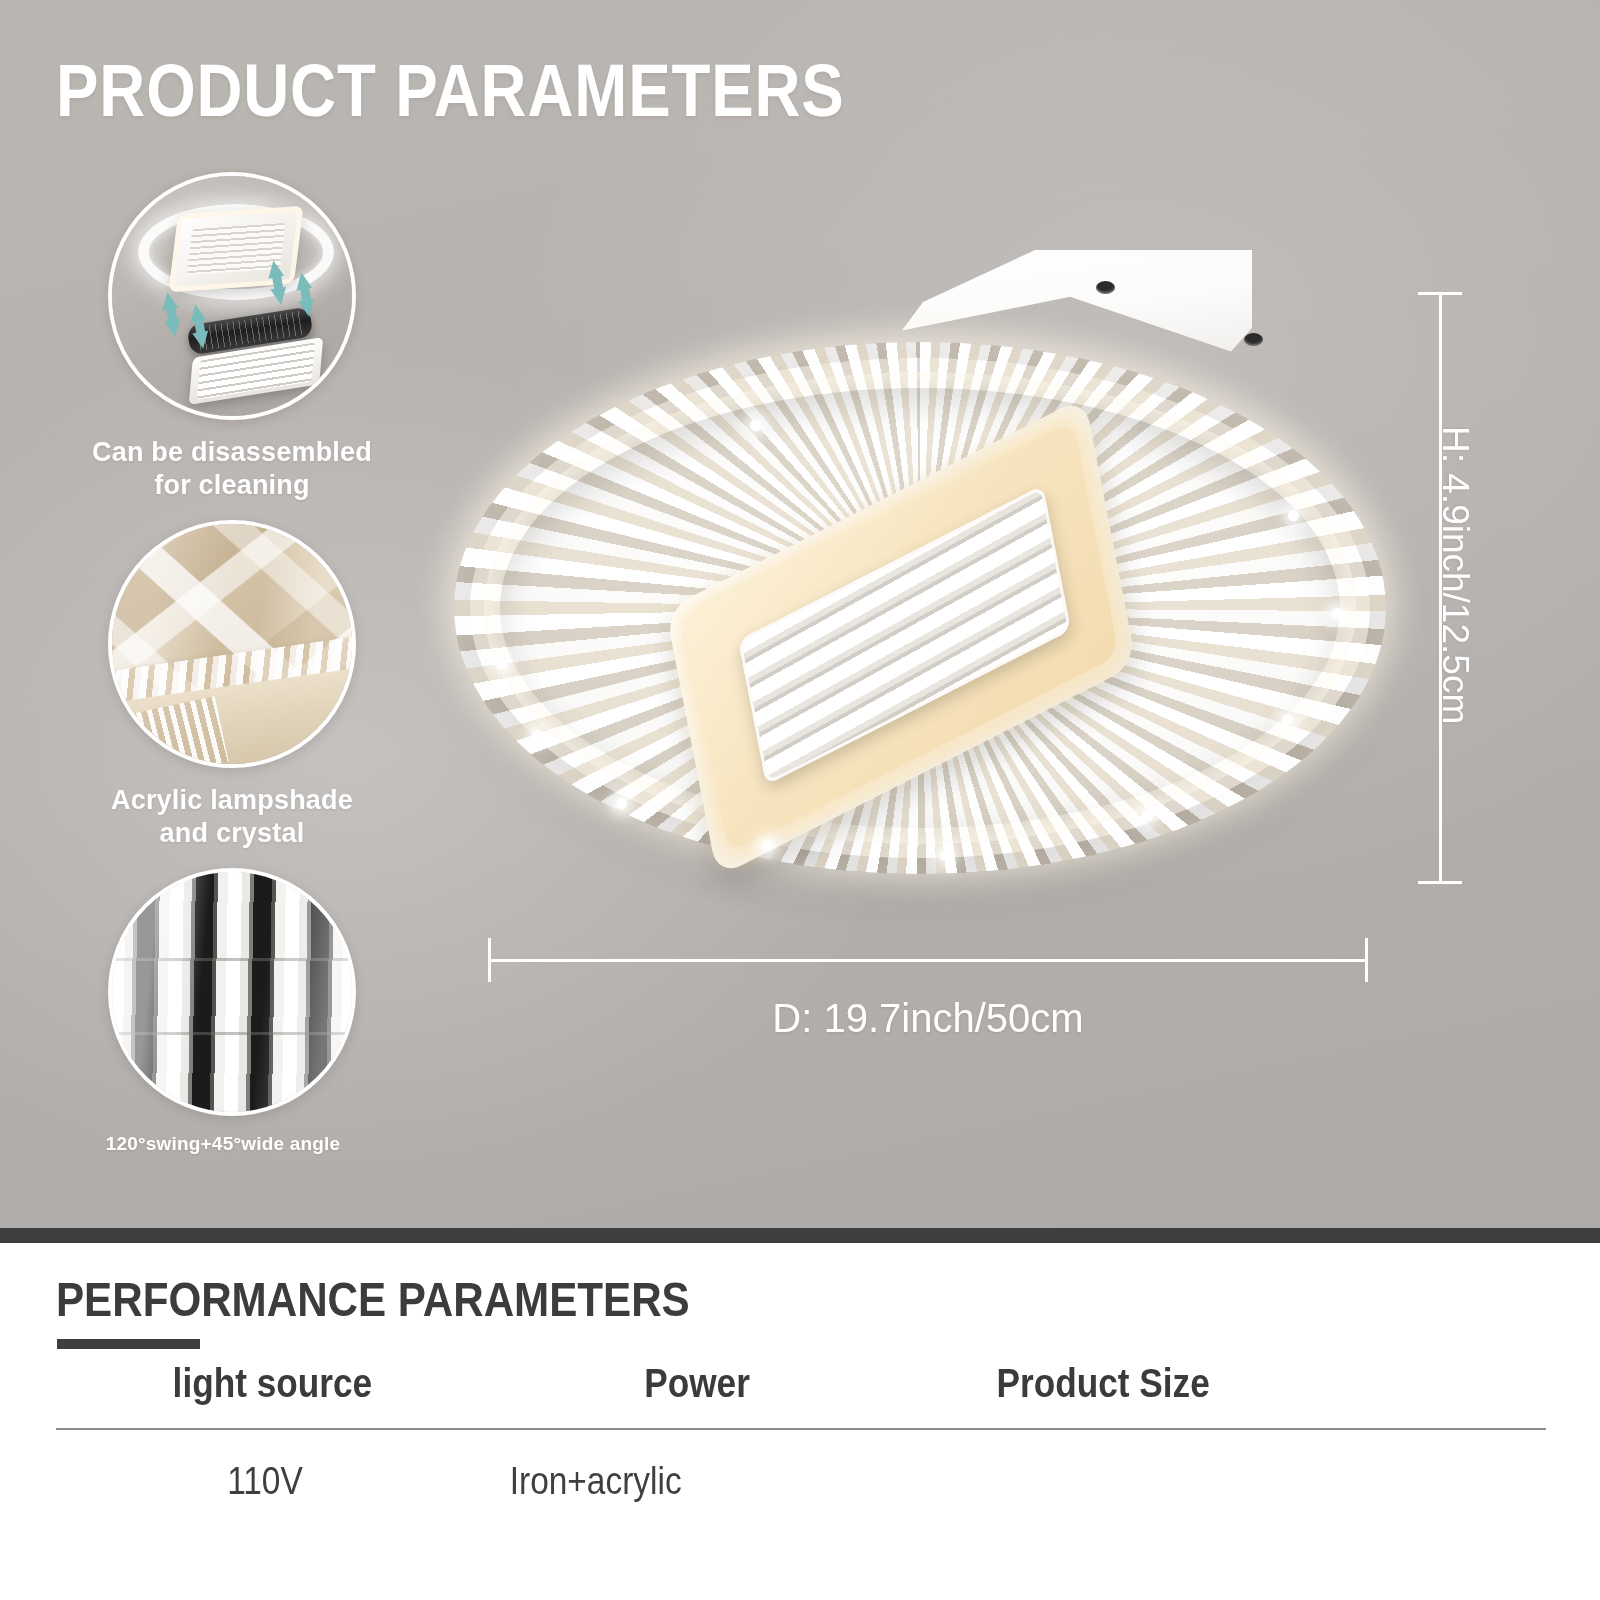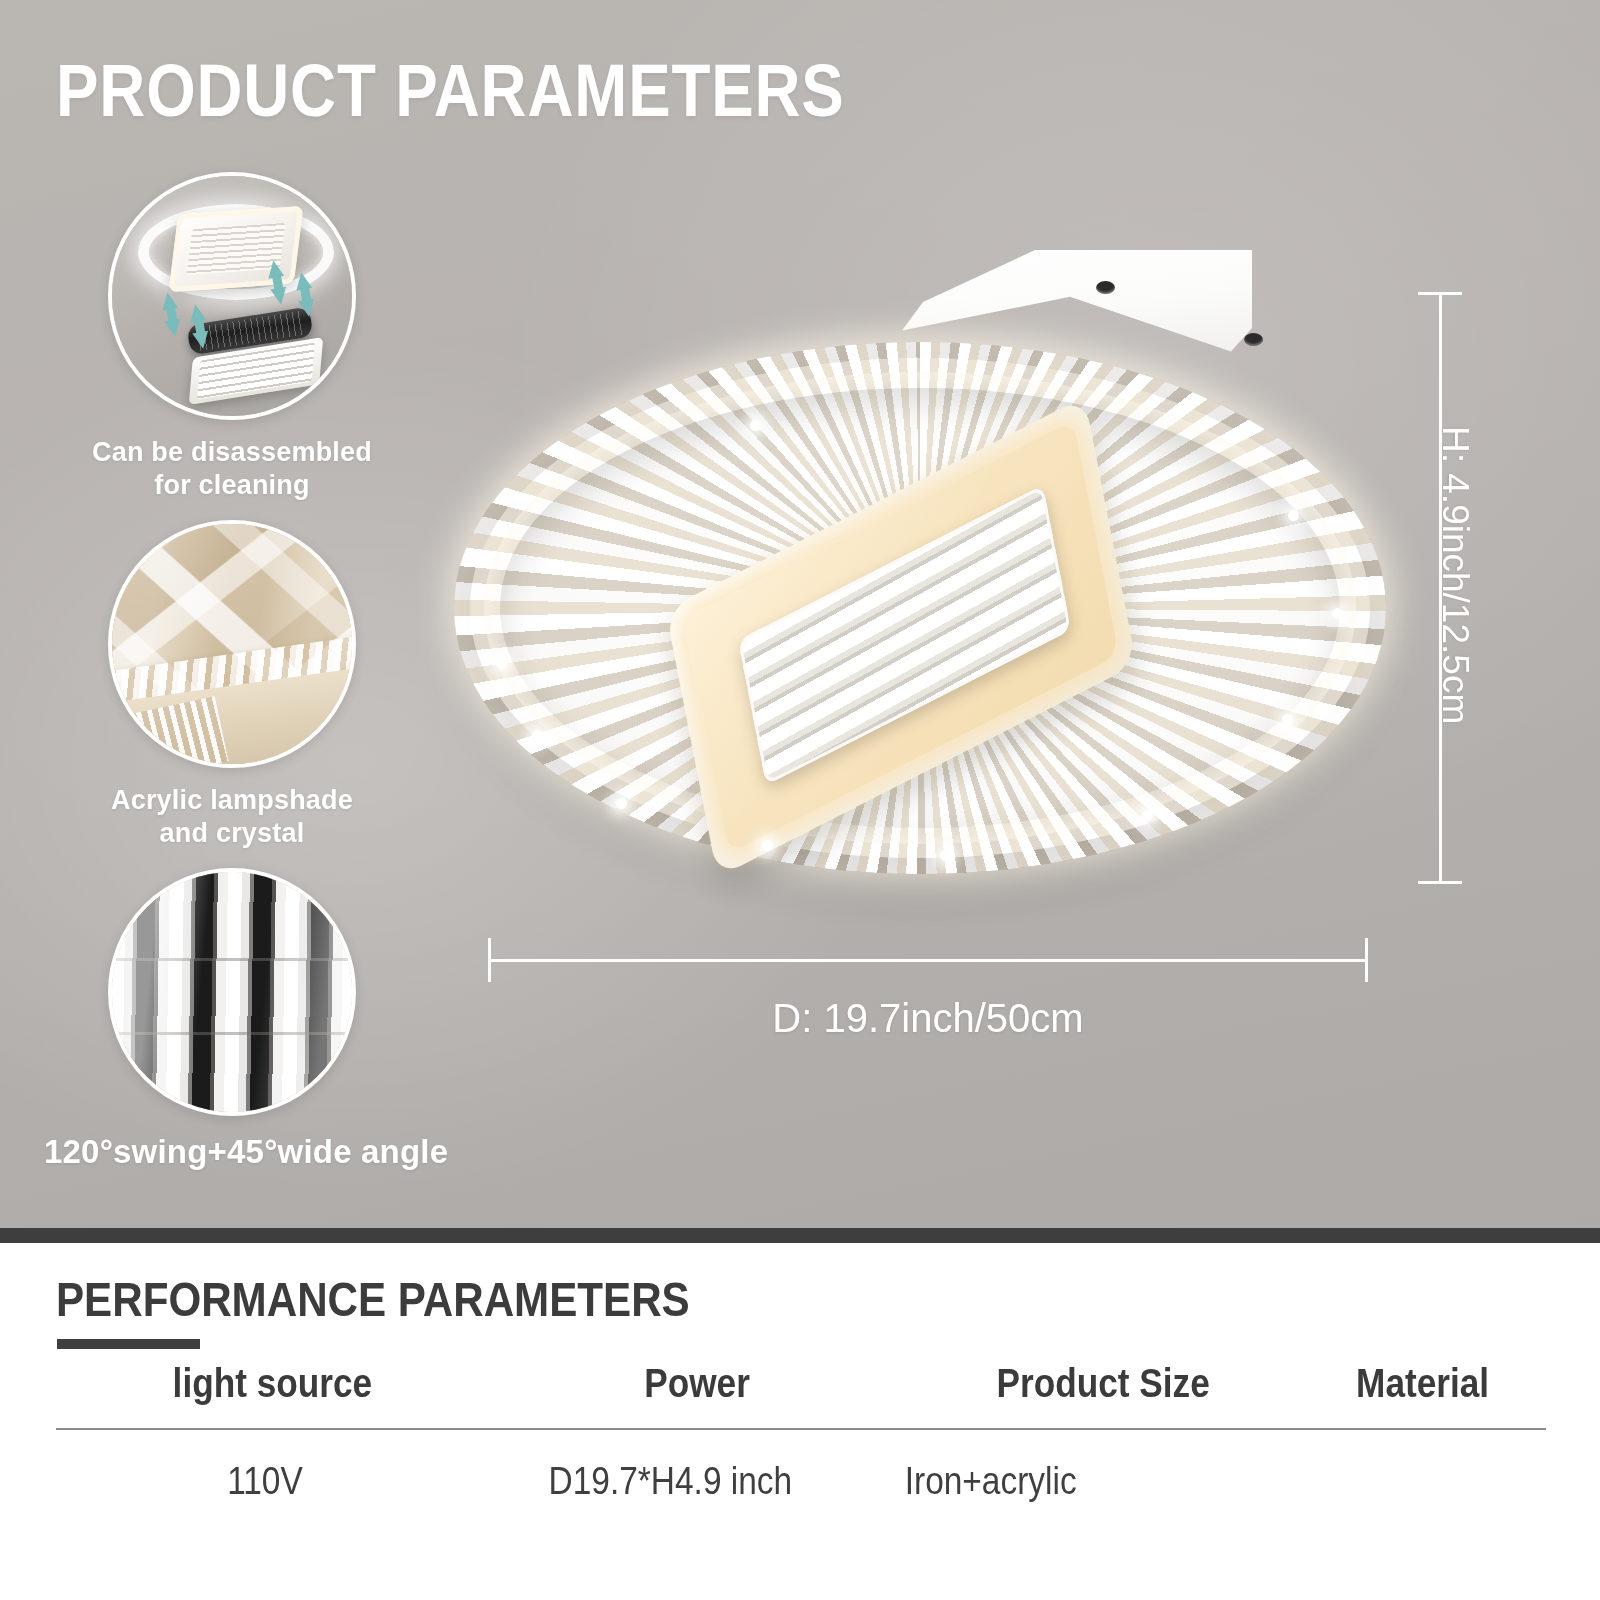--- a/index.html
+++ b/index.html
@@ -39,21 +39,21 @@
     margin:0 auto; position:relative; overflow:hidden;
     border:4px solid #ffffff;
     box-shadow:0 3px 12px rgba(0,0,0,.12);
     background:#bcb8b4;
   }
   .fcaption{
     margin-top:16px; color:#ffffff; font-size:27px; font-weight:bold;
     line-height:1.24; letter-spacing:.2px;
     text-shadow:0 1px 3px rgba(0,0,0,.10);
   }
-  #feature-2 .fcaption{ font-size:33px; white-space:nowrap; margin-left:-18px; }
+  #feature-2 .fcaption{ font-size:19px; white-space:nowrap; margin-left:-18px; }
 
   
   .c1-bg{ position:absolute; inset:0;
     background:linear-gradient(155deg,#c6c2be 0%,#b4afab 55%,#a9a5a2 100%); }
   .c1-ring{
     position:absolute; left:26px; top:28px; width:196px; height:96px;
     border-radius:50%;
     border:11px solid rgba(255,255,255,.93);
     box-shadow:0 0 22px 5px rgba(255,255,255,.75), inset 0 0 14px rgba(255,255,255,.85);
     background:radial-gradient(ellipse at 50% 40%, rgba(255,250,238,.55), rgba(255,255,255,.05) 70%);
@@ -389,22 +389,20 @@
 
 <div id="bottom-panel">
   <div id="perf-title">PERFORMANCE PARAMETERS</div>
   <div id="perf-underline"></div>
 
   <div id="spec-table">
     <div class="srow shead">
       <div class="scell c1"><span>light source</span></div>
       <div class="scell c0"><span>Power</span></div>
       <div class="scell c2"><span>Product Size</span></div>
-      <div class="scell c3"><span>Material</span></div>
     </div>
     <div id="spec-rule"></div>
     <div class="srow sbody">
       <div class="scell c0"><span>110V</span></div>
-      <div class="scell c2"><span>D19.7*H4.9 inch</span></div>
       <div class="scell c3"><span>Iron+acrylic</span></div>
     </div>
   </div>
 </div>
 
 </body></html>

